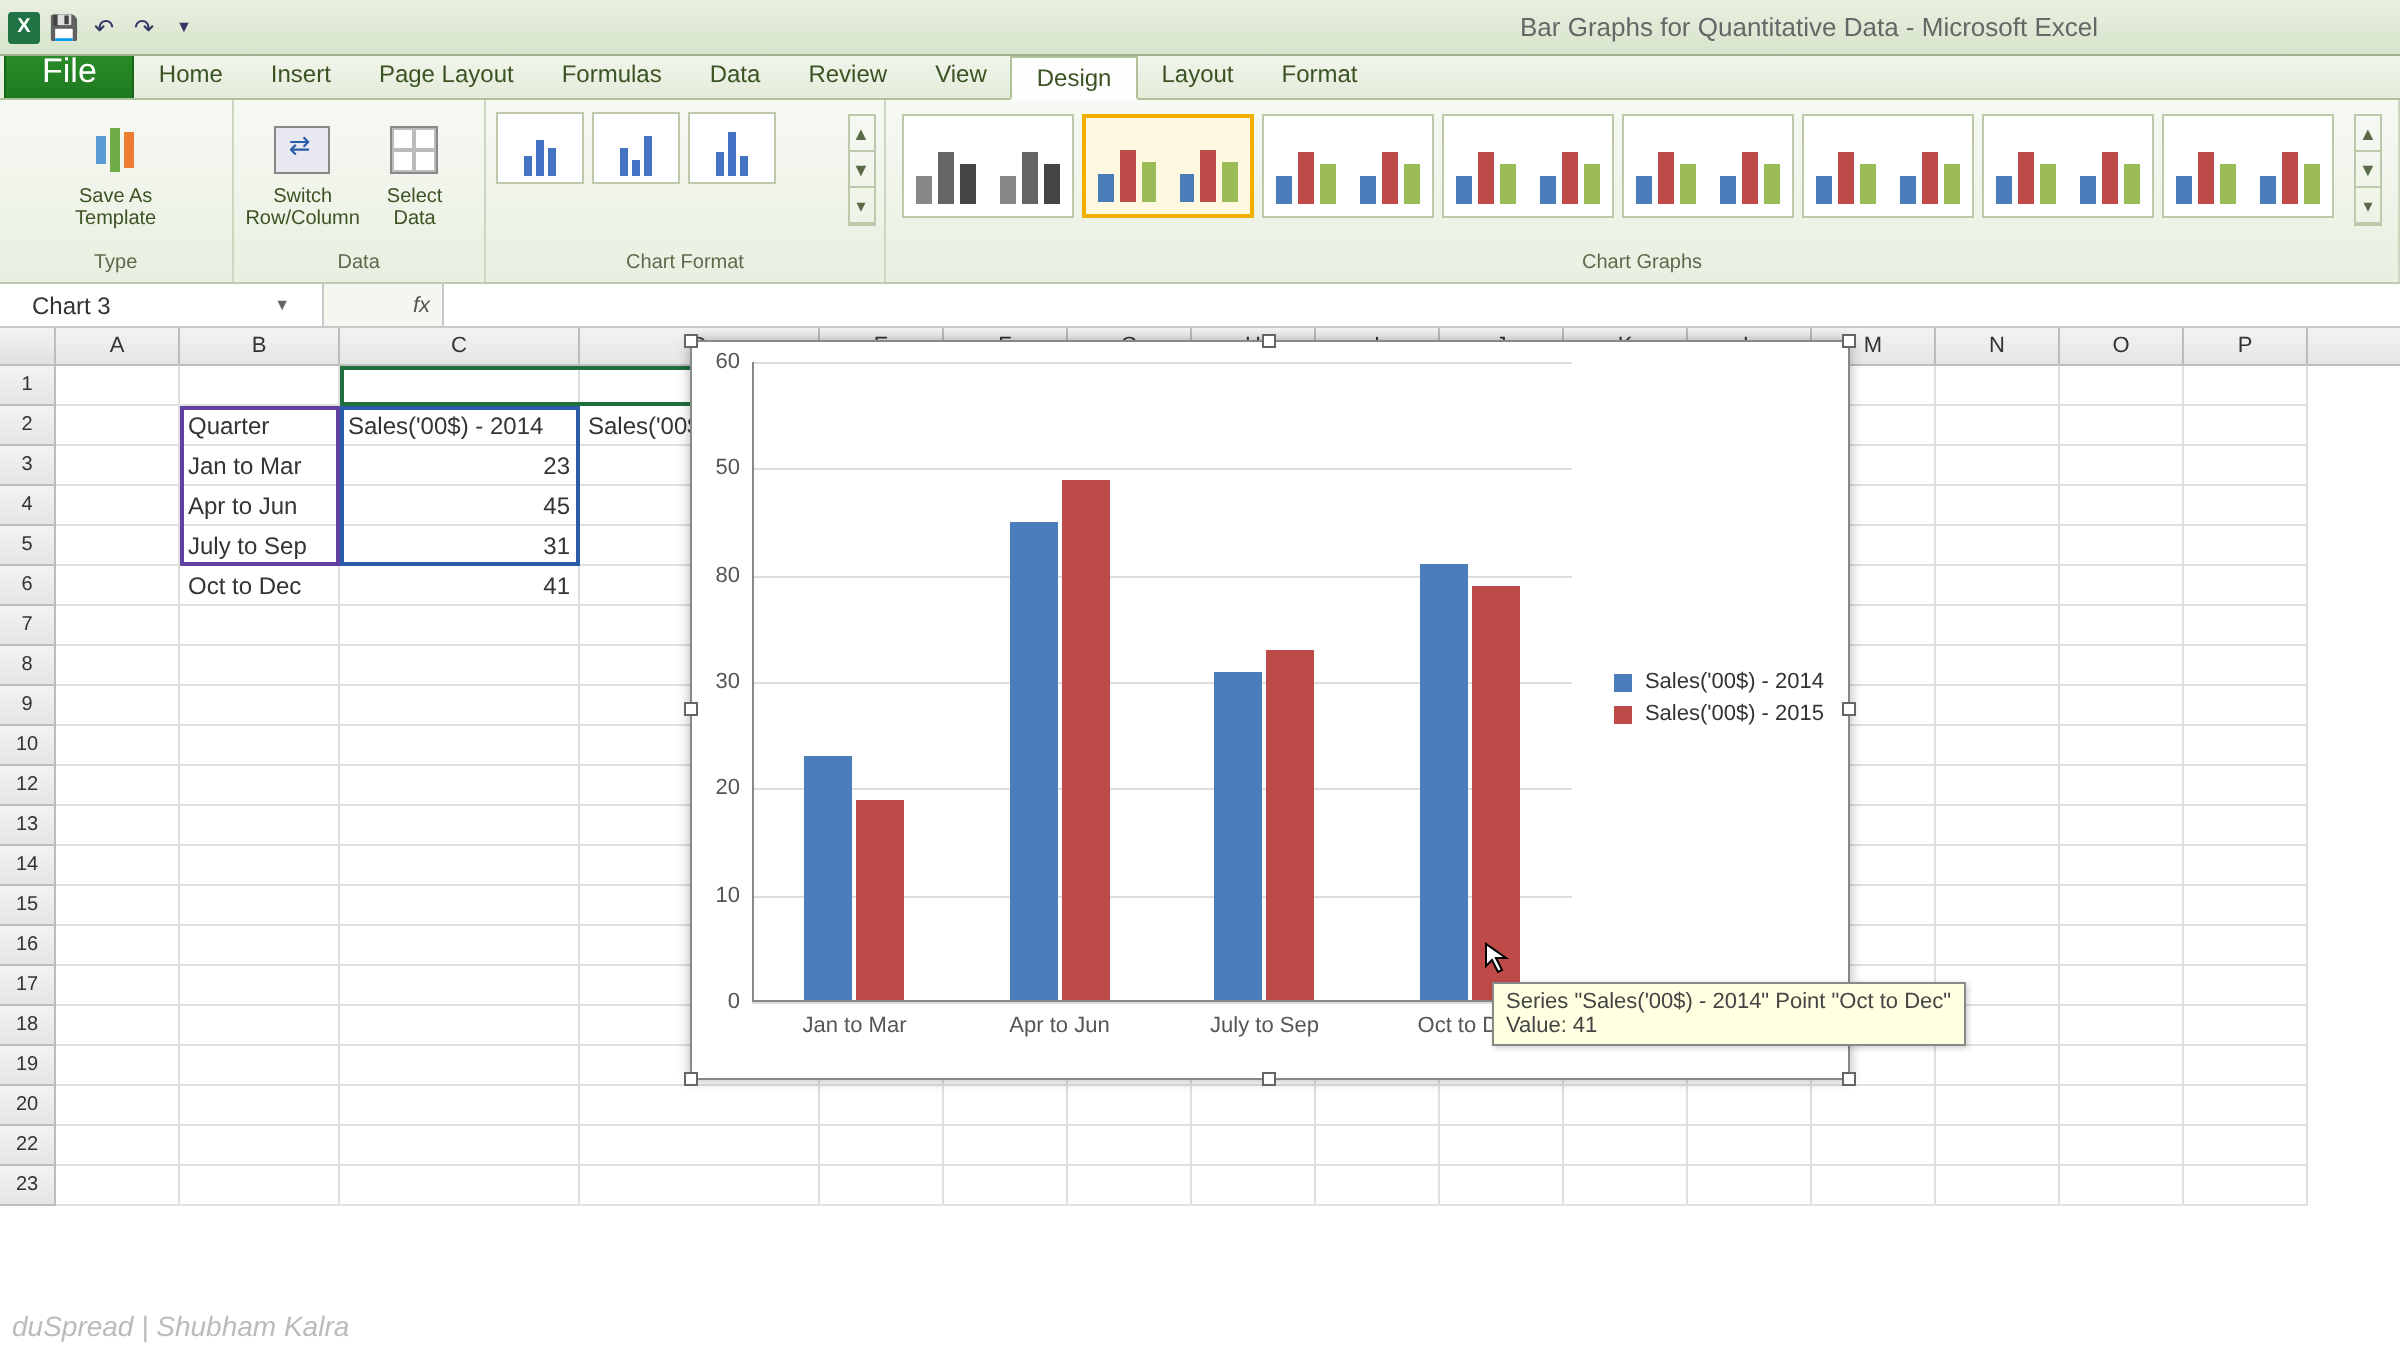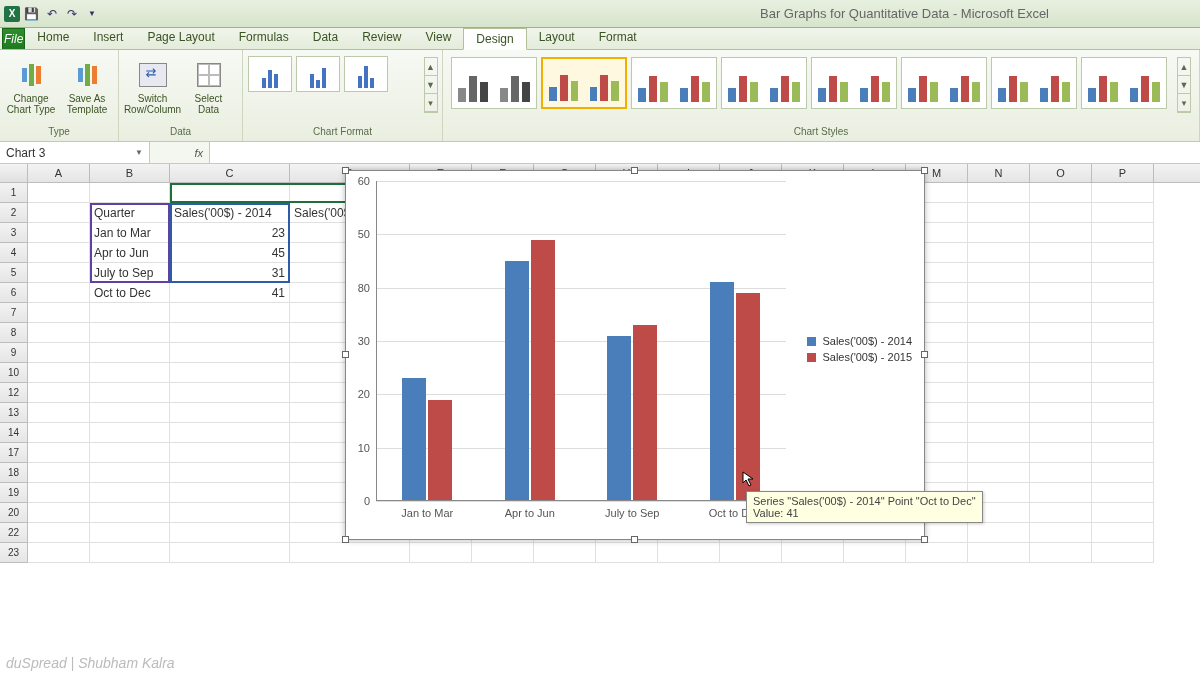--- a/index.html
+++ b/index.html
@@ -8,21 +8,21 @@
   
   .titlebar { height: 28px; background: linear-gradient(#e8f0e0, #d7e4cc); display: flex; align-items: center; position: relative; border-bottom: 1px solid #a0b090; }
   .qat { display: flex; gap: 4px; align-items: center; padding-left: 4px; }
   .qat-item { width: 16px; height: 16px; display: flex; align-items: center; justify-content: center; font-size: 12px; color: #336; }
   .excel-icon { width: 16px; height: 16px; background: #217346; border-radius: 2px; color: #fff; font-size: 10px; font-weight: bold; display:flex;align-items:center;justify-content:center; }
   .titlebar .ctx-tab { position: absolute; left: 530px; top: 0; width: 160px; height: 28px; background: linear-gradient(#b8e07f,#9ed060); border: 1px solid #7aa04a; border-bottom:none; text-align: center; color: #3a5a1a; font-size: 11px; line-height: 14px; padding-top:2px;}
   .titlebar .doc-title { position: absolute; left: 760px; top: 0; height: 28px; line-height: 28px; color: #666; font-size: 13px; }
   
   
   .tabs { height: 22px; background: linear-gradient(#f0f5eb,#e4ecda); display: flex; align-items: flex-end; border-bottom: 1px solid #b0c098; padding-left: 2px; }
-  .file-tab { background: linear-gradient(#2a8f2a,#1f7a1f); color: #fff; padding: 3px 1px; font-size: 12px; border: 1px solid #166616; border-bottom:none;font-style:italic; }
+  .file-tab { background: linear-gradient(#2a8f2a,#1f7a1f); color: #fff; padding: 3px 18px; font-size: 17px; border: 1px solid #166616; border-bottom:none; }
   .tab { padding: 3px 12px; color: #3b5323; font-size: 12px; cursor: pointer; }
   .tab.active { background: #fefefe; border: 1px solid #b0c098; border-bottom: 1px solid #fefefe; position: relative; top:1px; }
   
   
   .ribbon { height: 92px; background: linear-gradient(#f7f9f4,#e9efe0); border-bottom: 1px solid #c0cab0; display: flex; }
   .group { border-right: 1px solid #cdd7bf; display: flex; flex-direction: column; align-items: center; justify-content: flex-end; padding: 4px 6px 2px; position:relative; }
   .group-label { font-size: 10px; color: #5a6b4a; margin-top: 2px; height: 14px; line-height:14px;}
   .group-body { display: flex; gap: 6px; flex: 1; align-items: flex-start; }
   .big-btn { display: flex; flex-direction: column; align-items: center; justify-content: center; width: 50px; height: 66px; text-align: center; line-height: 11px; font-size: 10px; color: #3b5323; gap:2px;}
   .big-icon { width: 32px; height: 32px; display: flex; align-items: center; justify-content: center; }
@@ -37,21 +37,21 @@
   .layout-grid { display:flex; flex-wrap:wrap; width:170px; }
   .style-thumb { width:86px; height:52px; border:1px solid #bcc9ab; background:#fff; display:flex; align-items:flex-end; justify-content:center; gap:3px; padding:6px; margin:3px 2px;}
   .style-thumb.sel { border:2px solid #f0b000; background:#fff8e0;}
   .style-thumb div{width:9px;}
   .styles-strip { display:flex; }
   .scroll-btns { width:14px; display:flex; flex-direction:column; border:1px solid #bcc9ab; margin:3px 2px;}
   .scroll-btns div{flex:1;border-bottom:1px solid #bcc9ab;display:flex;align-items:center;justify-content:center;color:#5a6b4a;font-size:9px;}
   
   
   .fbar { height: 22px; display: flex; border-bottom: 1px solid #c8c8c8; background:#f4f6f0;}
-  .namebox { width: 150px; border-right: 1px solid #c8c8c8; display:flex; align-items:center; padding: 0 6px; font-size:12px; background:#fff; justify-content:space-between;}
+  .namebox { width: 162px; border-right: 1px solid #c8c8c8; display:flex; align-items:center; padding: 0 16px; font-size:12px; background:#fff; justify-content:space-between;}
   .namebox .dd{font-size:8px;color:#666;}
   .fx { width:60px; border-right:1px solid #c8c8c8; display:flex; align-items:center; justify-content:flex-end; padding-right:6px; font-style:italic; color:#555;}
   .formula-input { flex:1; background:#fff; }
   
   
   .sheet { position: relative; background:#fff; }
   .colhdrs { display:flex; height:19px; background:linear-gradient(#f3f3f3,#e5e5e5); border-bottom:1px solid #bdbdbd;}
   .corner { width:28px; border-right:1px solid #bdbdbd; background:linear-gradient(#f3f3f3,#e0e0e0);}
   .colhdr { border-right:1px solid #bdbdbd; text-align:center; font-size:11px; color:#333; line-height:19px;}
   .rows { }
@@ -115,29 +115,20 @@
 
 <div class="ribbon">
   <div class="group" style="width:120px;">
     <div class="group-body">
       <div class="big-btn">
         <div class="big-icon bars-ico">
             <span class="b1"></span>
             <span class="b2"></span>
             <span class="b3"></span>
           </div>
-        <span style="white-space:pre-line;">Change
-Chart Type</span>
-      </div>
-      <div class="big-btn">
-        <div class="big-icon bars-ico">
-            <span class="b1"></span>
-            <span class="b2"></span>
-            <span class="b3"></span>
-          </div>
         <span style="white-space:pre-line;">Save As
 Template</span>
       </div>
     </div>
     <div class="group-label">Type</div>
   </div>
   <div class="group" style="width:130px;">
     <div class="group-body">
       <div class="big-btn">
         <div class="big-icon">
@@ -263,21 +254,21 @@
             <div style="background: rgb(190, 75, 72); height: 26px;"></div>
             <div style="background: rgb(155, 187, 89); height: 20px;"></div>
           </div>
         </div>
       <div class="scroll-btns" style="height:56px;">
         <div>▲</div>
         <div>▼</div>
         <div>▾</div>
       </div>
     </div>
-    <div class="group-label">Chart Styles</div>
+    <div class="group-label">Chart Graphs</div>
   </div>
 </div>
 
 <div class="fbar">
   <div class="namebox">
     <span>Chart 3</span>
       <span class="dd">▼</span>
   </div>
   <div class="fx">fx</div>
   <div class="formula-input"></div>
@@ -529,20 +520,58 @@
         <div class="cell" style="width: 62px;"></div>
         <div class="cell" style="width: 62px;"></div>
         <div class="cell" style="width: 62px;"></div>
         <div class="cell" style="width: 62px;"></div>
         <div class="cell" style="width: 62px;"></div>
         <div class="cell" style="width: 62px;"></div>
         <div class="cell" style="width: 62px;"></div>
       </div>
       <div class="row">
         <div class="rowhdr">14</div>
+        <div class="cell" style="width: 62px;"></div>
+        <div class="cell" style="width: 80px;"></div>
+        <div class="cell" style="width: 120px;"></div>
+        <div class="cell" style="width: 120px;"></div>
+        <div class="cell" style="width: 62px;"></div>
+        <div class="cell" style="width: 62px;"></div>
+        <div class="cell" style="width: 62px;"></div>
+        <div class="cell" style="width: 62px;"></div>
+        <div class="cell" style="width: 62px;"></div>
+        <div class="cell" style="width: 62px;"></div>
+        <div class="cell" style="width: 62px;"></div>
+        <div class="cell" style="width: 62px;"></div>
+        <div class="cell" style="width: 62px;"></div>
+        <div class="cell" style="width: 62px;"></div>
+        <div class="cell" style="width: 62px;"></div>
+        <div class="cell" style="width: 62px;"></div>
+      </div>
+      <div class="row">
+        <div class="rowhdr">15</div>
+        <div class="cell" style="width: 62px;"></div>
+        <div class="cell" style="width: 80px;"></div>
+        <div class="cell" style="width: 120px;"></div>
+        <div class="cell" style="width: 120px;"></div>
+        <div class="cell" style="width: 62px;"></div>
+        <div class="cell" style="width: 62px;"></div>
+        <div class="cell" style="width: 62px;"></div>
+        <div class="cell" style="width: 62px;"></div>
+        <div class="cell" style="width: 62px;"></div>
+        <div class="cell" style="width: 62px;"></div>
+        <div class="cell" style="width: 62px;"></div>
+        <div class="cell" style="width: 62px;"></div>
+        <div class="cell" style="width: 62px;"></div>
+        <div class="cell" style="width: 62px;"></div>
+        <div class="cell" style="width: 62px;"></div>
+        <div class="cell" style="width: 62px;"></div>
+      </div>
+      <div class="row">
+        <div class="rowhdr">16</div>
         <div class="cell" style="width: 62px;"></div>
         <div class="cell" style="width: 80px;"></div>
         <div class="cell" style="width: 120px;"></div>
         <div class="cell" style="width: 120px;"></div>
         <div class="cell" style="width: 62px;"></div>
         <div class="cell" style="width: 62px;"></div>
         <div class="cell" style="width: 62px;"></div>
         <div class="cell" style="width: 62px;"></div>
         <div class="cell" style="width: 62px;"></div>
         <div class="cell" style="width: 62px;"></div>

